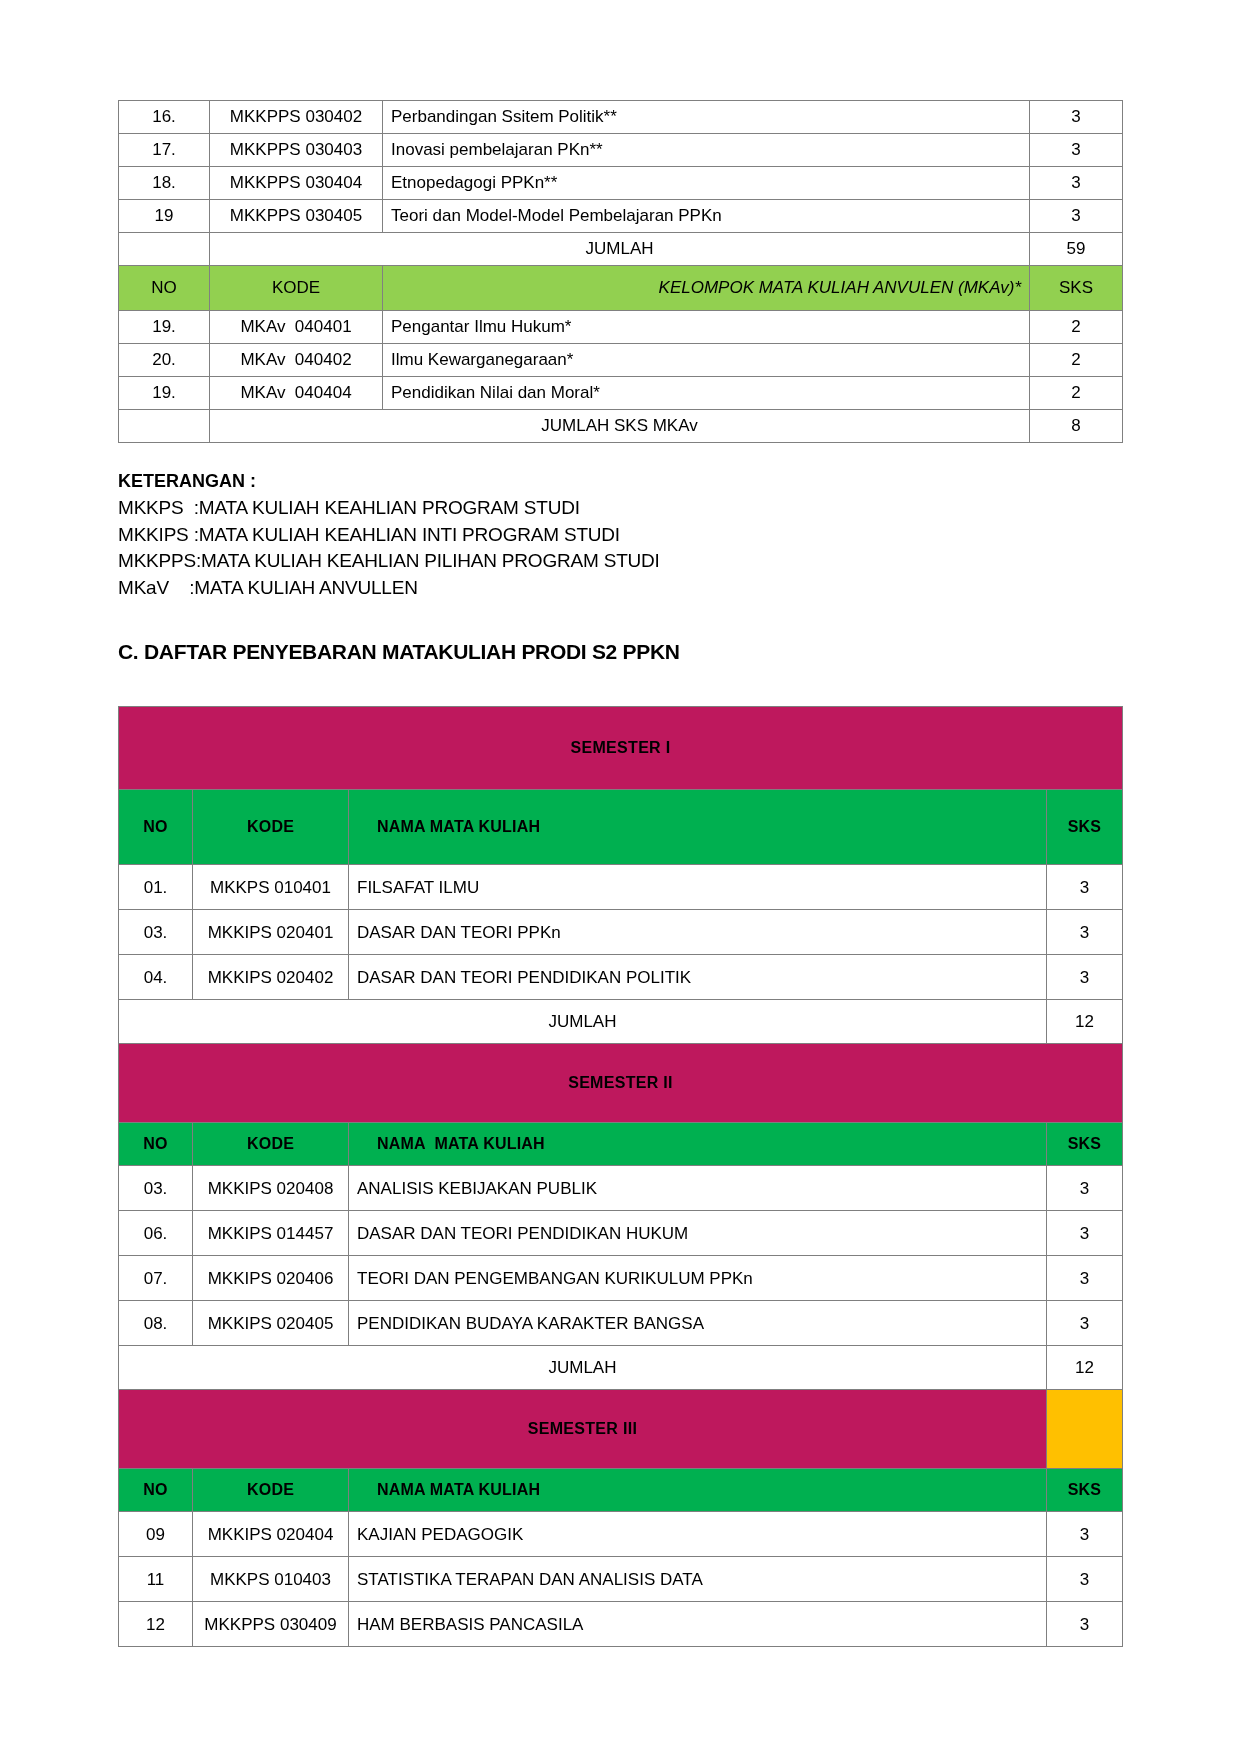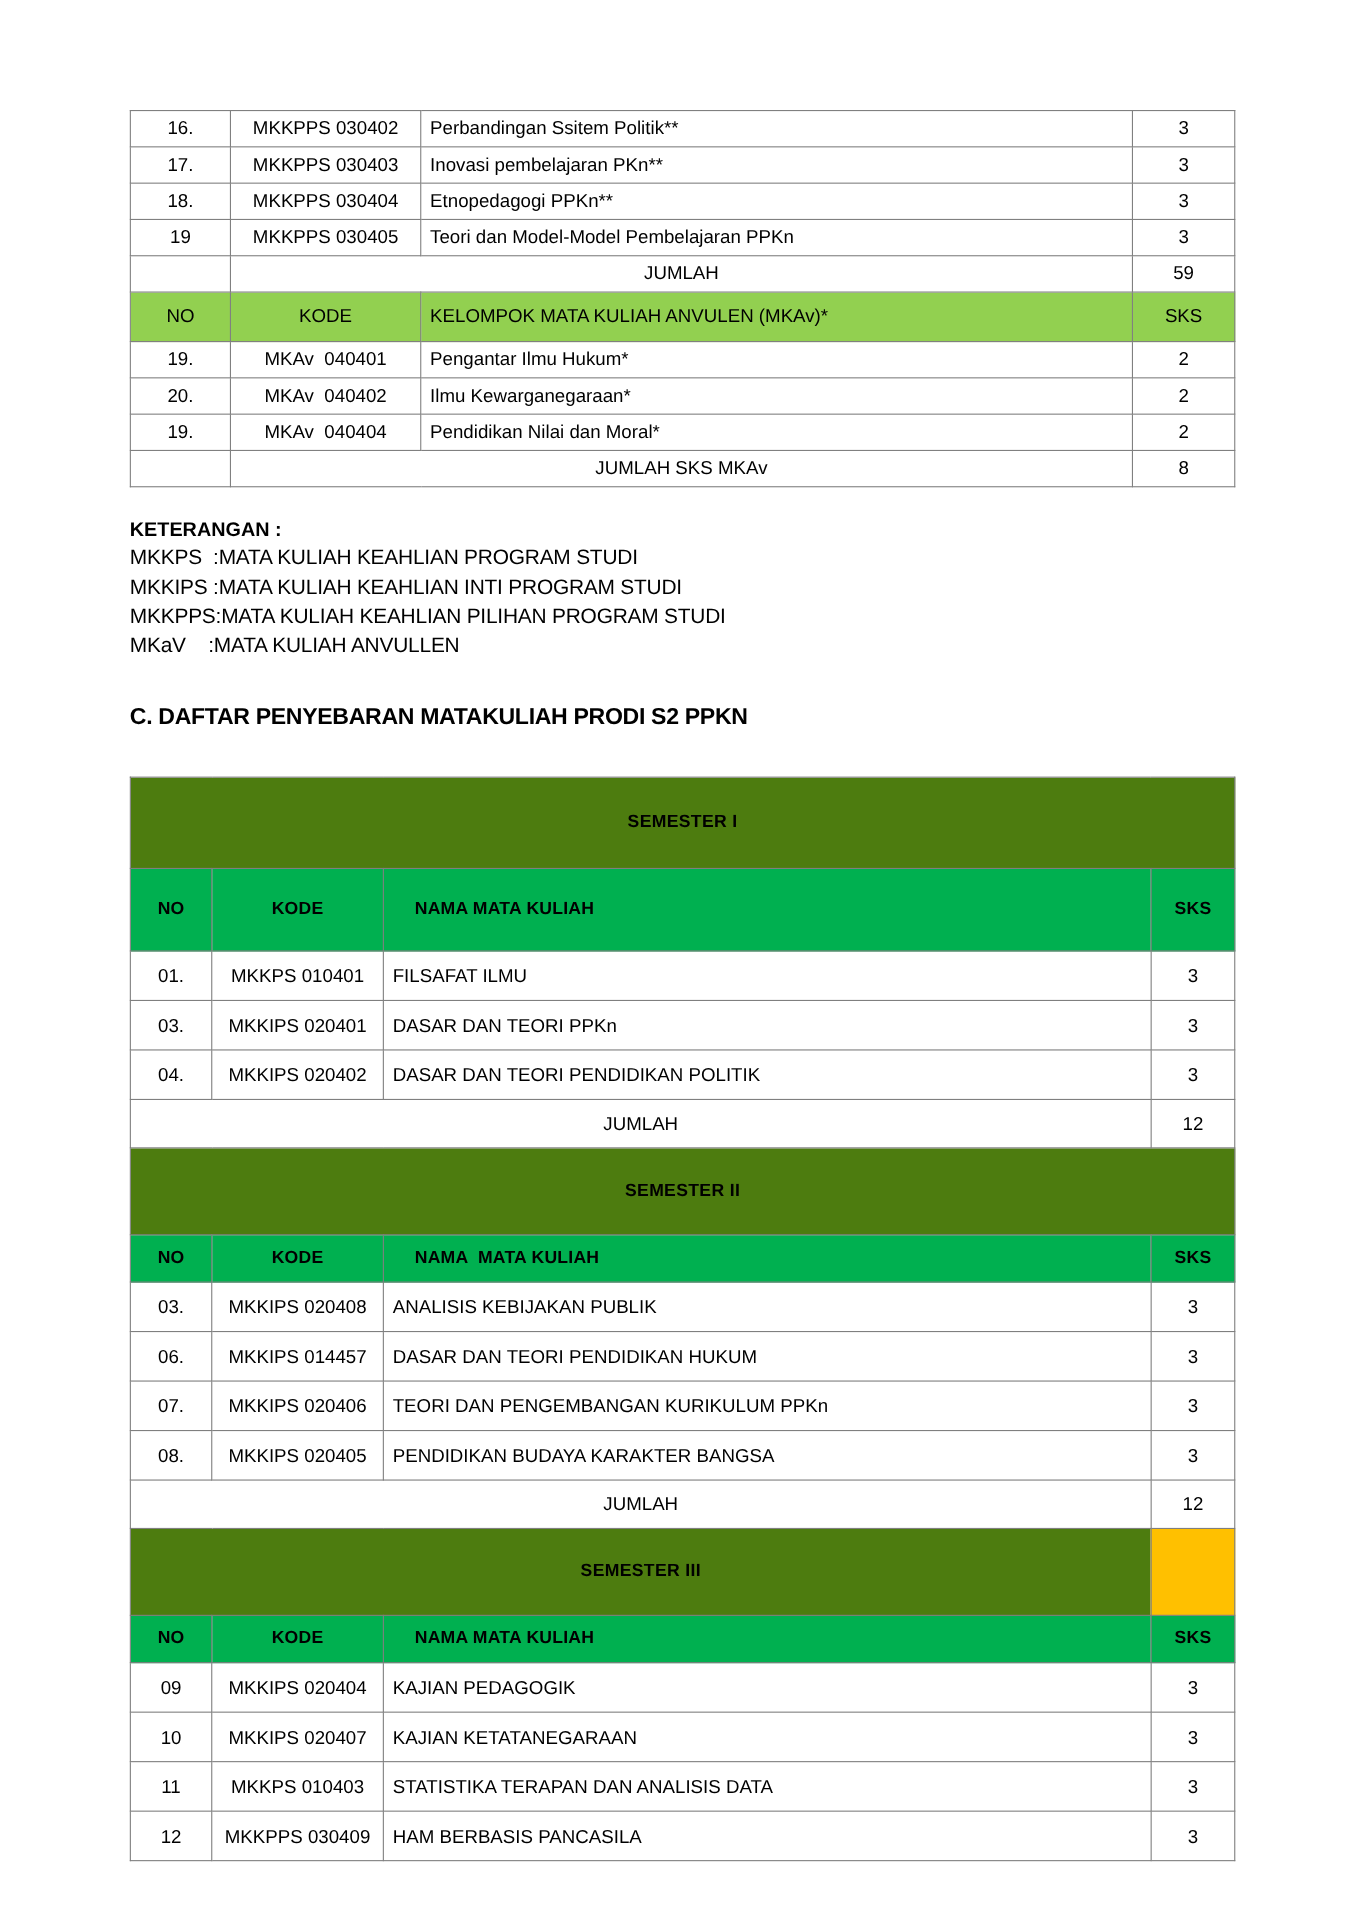--- a/index.html
+++ b/index.html
@@ -51,21 +51,21 @@
     font-weight: bold;
   }
 
   
   .hdr-mkav td {
     background: #92D050;
     text-align: center;
     font-weight: 400;
     height: 32px;
   }
-  .hdr-mkav td.c-nama { text-align: left; }
+  .hdr-mkav td.c-nama { text-align: right; font-style: italic; }
 
   
   .legend {
     margin-top: 26px;
     font-size: 19px;
     line-height: 1.42;
     letter-spacing: -0.2px;
   }
   .legend .legend-title {
     font-weight: bold;
@@ -94,21 +94,21 @@
     width: 100%;
     font-size: 17px;
   }
   table.sem td {
     border: 1px solid #7f7f7f;
     padding: 6px 8px;
     vertical-align: middle;
     line-height: 1.15;
   }
   .sem-title td {
-    background: #4d7c0f;
+    background: #be185d;
     text-align: center;
     font-weight: bold;
     font-size: 16px;
     height: 66px;
     vertical-align: bottom;
     padding-bottom: 10px;
     letter-spacing: 0.3px;
   }
   .sem-title-tall td { height: 70px; vertical-align: middle; padding-bottom: 6px;}
   .sem-title td.spacer {
@@ -306,26 +306,20 @@
           <td class="c-nama">NAMA MATA KULIAH</td>
           <td class="c-sks">SKS</td>
         </tr>
         <tr class="sem-row">
           <td class="c-no">09</td>
           <td class="c-kode">MKKIPS 020404</td>
           <td class="c-nama">KAJIAN PEDAGOGIK</td>
           <td class="c-sks">3</td>
         </tr>
         <tr class="sem-row">
-          <td class="c-no">10</td>
-          <td class="c-kode">MKKIPS 020407</td>
-          <td class="c-nama">KAJIAN KETATANEGARAAN</td>
-          <td class="c-sks">3</td>
-        </tr>
-        <tr class="sem-row">
           <td class="c-no">11</td>
           <td class="c-kode">MKKPS 010403</td>
           <td class="c-nama">STATISTIKA TERAPAN DAN ANALISIS DATA</td>
           <td class="c-sks">3</td>
         </tr>
         <tr class="sem-row">
           <td class="c-no">12</td>
           <td class="c-kode">MKKPPS 030409</td>
           <td class="c-nama">HAM BERBASIS PANCASILA</td>
           <td class="c-sks">3</td>

